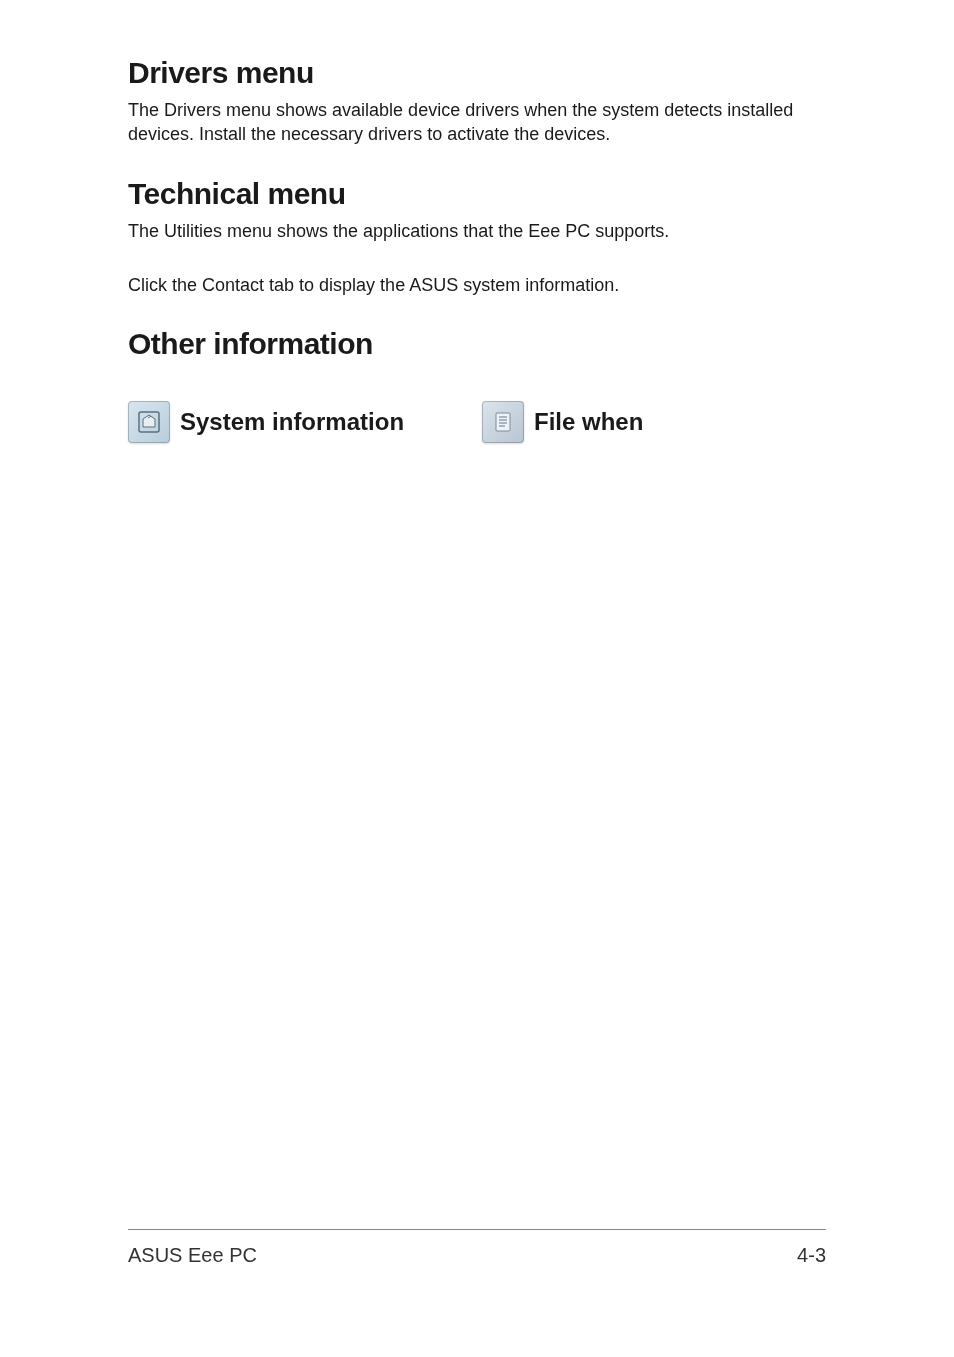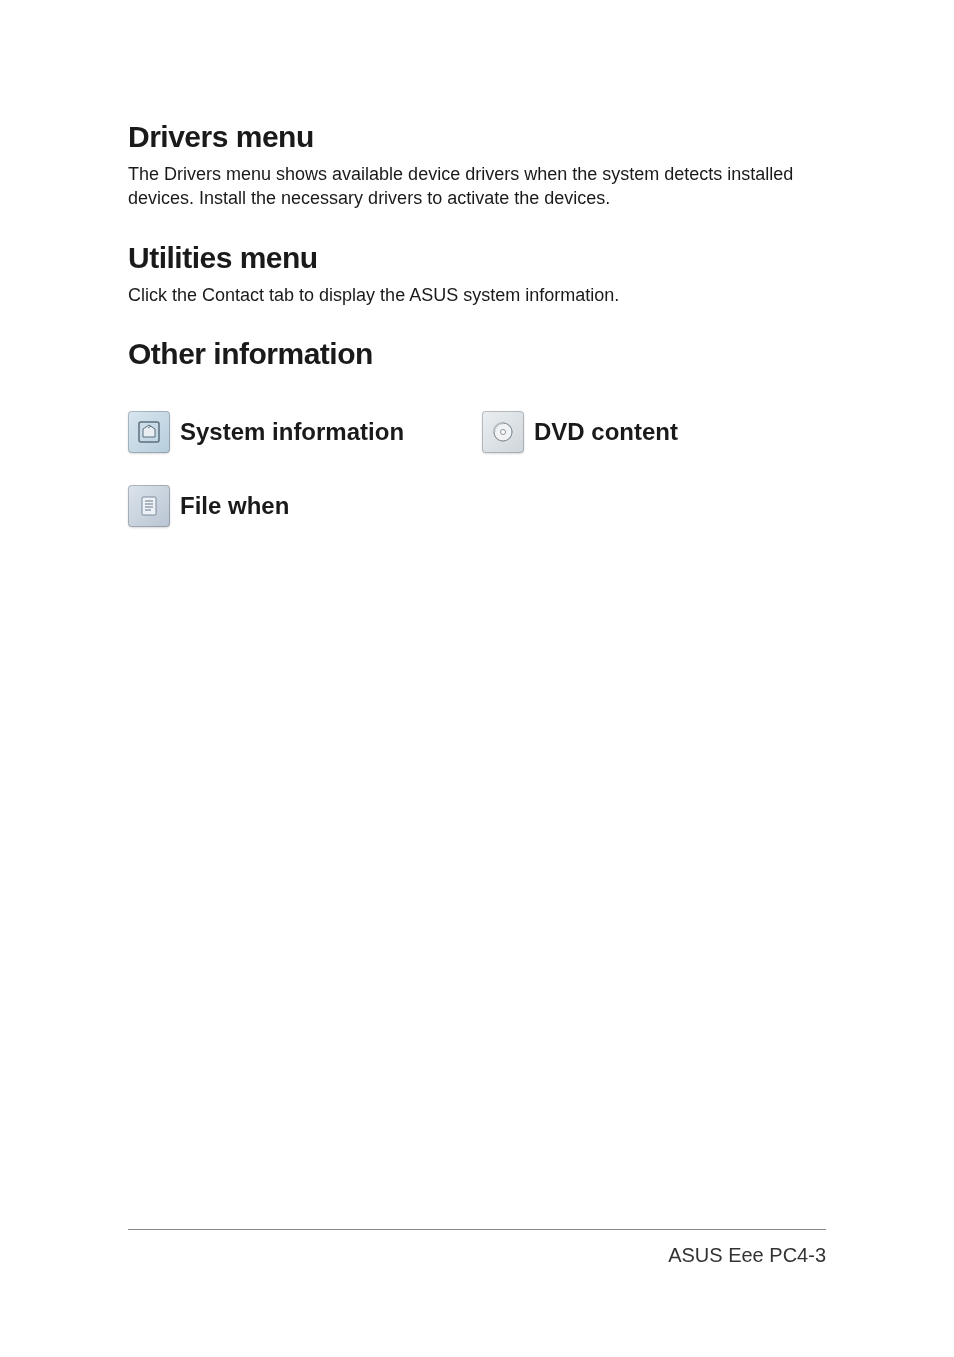--- a/index.html
+++ b/index.html
@@ -9,21 +9,21 @@
     }
     body {
       width: 954px;
       height: 1357px;
       background: #ffffff;
       font-family: "Segoe UI", "Helvetica Neue", Arial, sans-serif;
       color: #1a1a1a;
       position: relative;
     }
     .page {
-      padding: 120px 128px 0 128px;
+      padding: 56px 128px 0 128px;
     }
     h2 {
       font-size: 30px;
       font-weight: 700;
       margin-bottom: 8px;
       letter-spacing: -0.5px;
     }
     p {
       font-size: 18px;
       line-height: 1.35;
@@ -57,64 +57,54 @@
       font-weight: 700;
     }
     .footer {
       position: absolute;
       bottom: 90px;
       left: 128px;
       right: 128px;
       border-top: 1px solid #888;
       padding-top: 14px;
       display: flex;
-      justify-content: flex-end;
+      justify-content: space-between;
       font-size: 20px;
       color: #333;
     }
   </style>
 </head>
 <body>
 
 <div class="page">
 
   <h2>Drivers menu</h2>
   <p>The Drivers menu shows available device drivers when the system detects installed devices. Install the necessary drivers to activate the devices.</p>
 
-  <h2>Utilities menu</h2>
+  <h2>Technical menu</h2>
+  <p>The Utilities menu shows the applications that the Eee PC supports.</p>
 
   <p>Click the Contact tab to display the ASUS system information.</p>
 
   <h2>Other information</h2>
 
   <div class="icon-grid">
 
     <div class="icon-item">
       <div class="icon-box" style="background:linear-gradient(135deg,#d8e6ef,#b6cddc);">
         <svg width="26" height="26" viewBox="0 0 26 26">
           <rect x="3" y="3" width="20" height="20" rx="2" fill="none" stroke="#5b6f7d" stroke-width="1.5"></rect>
           <path d="M7 10 L13 6 L19 10 L19 18 L7 18 Z" fill="#e8eef2" stroke="#5b6f7d" stroke-width="1"></path>
           <path d="M12 9 L15 7" stroke="#5b6f7d" stroke-width="1"></path>
         </svg>
       </div>
       <span class="icon-label">System information</span>
     </div>
 
 
-    <div class="icon-item">
-      <div class="icon-box" style="background:linear-gradient(135deg,#eaeef1,#cfd6db);">
-        <svg width="26" height="26" viewBox="0 0 26 26">
-          <circle cx="13" cy="13" r="9" fill="radial-gradient(#fff,#ccc)" stroke="#8a929a" stroke-width="1"></circle>
-          <circle cx="13" cy="13" r="9" fill="#f0f2f4" stroke="#8a929a" stroke-width="1"></circle>
-          <circle cx="13" cy="13" r="2.5" fill="#ffffff" stroke="#8a929a" stroke-width="1"></circle>
-          <path d="M4 13 A9 9 0 0 1 13 4" fill="none" stroke="#c0c8ce" stroke-width="3" opacity="0.6"></path>
-        </svg>
-      </div>
-      <span class="icon-label">DVD content</span>
-    </div>
 
     <div class="icon-item">
       <div class="icon-box" style="background:linear-gradient(135deg,#dce4ec,#b8c4d2);">
         <svg width="26" height="26" viewBox="0 0 26 26">
           <rect x="6" y="4" width="14" height="18" rx="1" fill="#eef2f6" stroke="#7a8a9a" stroke-width="1"></rect>
           <line x1="9" y1="8" x2="17" y2="8" stroke="#7a8a9a" stroke-width="1.2"></line>
           <line x1="9" y1="11" x2="17" y2="11" stroke="#7a8a9a" stroke-width="1.2"></line>
           <line x1="9" y1="14" x2="17" y2="14" stroke="#7a8a9a" stroke-width="1.2"></line>
           <line x1="9" y1="17" x2="15" y2="17" stroke="#7a8a9a" stroke-width="1.2"></line>
         </svg>

